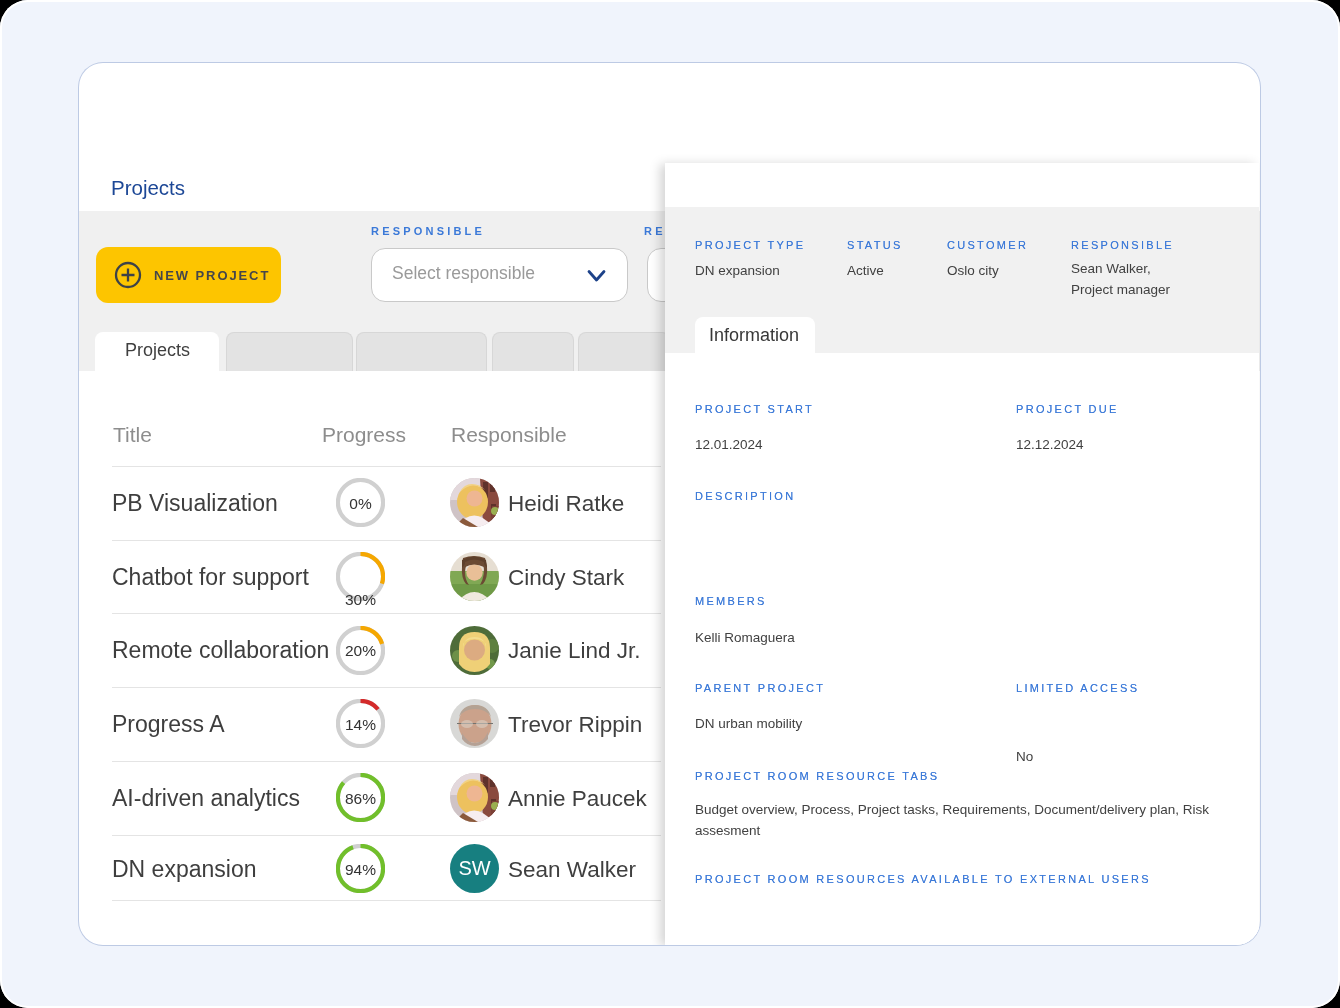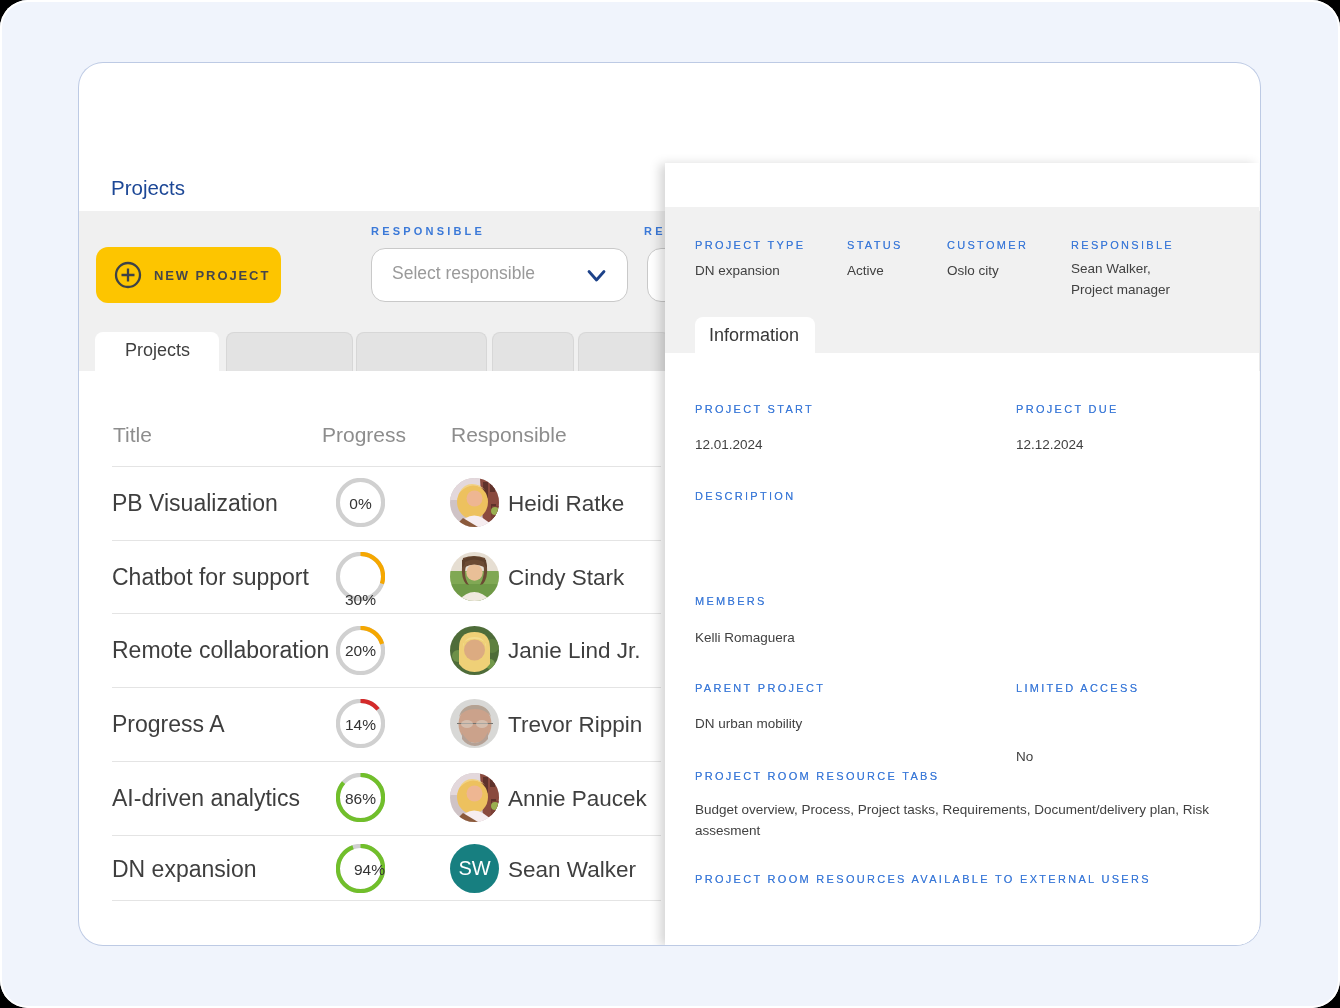--- a/index.html
+++ b/index.html
@@ -135,21 +135,21 @@
   </svg>
   <svg class="ring" style="top:781px;" viewBox="0 0 49 49">
     <circle cx="24.5" cy="24.5" r="22.6" fill="none" stroke="#d0d0d0" stroke-width="4.2"></circle>
     <circle cx="24.5" cy="24.5" r="22.6" fill="none" stroke="#71bf2b" stroke-width="4.2" stroke-dasharray="133.5 142" transform="rotate(-90 24.5 24.5)"></circle>
   </svg>
   <div class="pct" style="top:432px;">0%</div>
   <div class="pct" style="top:528px;">30%</div>
   <div class="pct" style="top:579px;">20%</div>
   <div class="pct" style="top:653px;">14%</div>
   <div class="pct" style="top:727px;">86%</div>
-  <div class="pct" style="top:798px;text-align:right;">94%</div>
+  <div class="pct" style="top:798px;">94%</div>
 
   <svg class="av" style="top:415px;" viewBox="0 0 49 49">
     <rect width="49" height="49" fill="#cfc3c6"></rect>
     <rect x="0" y="0" width="30" height="22" fill="#e3d8dc"></rect>
     <path d="M30 0 H49 V44 H33 Z" fill="#8a4a3e"></path>
     <path d="M33 4 H38 V20 H33 Z M40 0 H45 V14 H40 Z M41 26 H46 V40 H41 Z" fill="#5f322b"></path>
     <path d="M42 28 H49 V49 H40 Z" fill="#7c4136"></path>
     <circle cx="45" cy="33" r="4" fill="#9aaf50"></circle>
     <ellipse cx="22.5" cy="24" rx="15.5" ry="17" fill="#edc15e"></ellipse>
     <path d="M10 14 Q22 2 35 12 Q30 6 22 6 Q14 6 10 14 Z" fill="#f2d283"></path>

